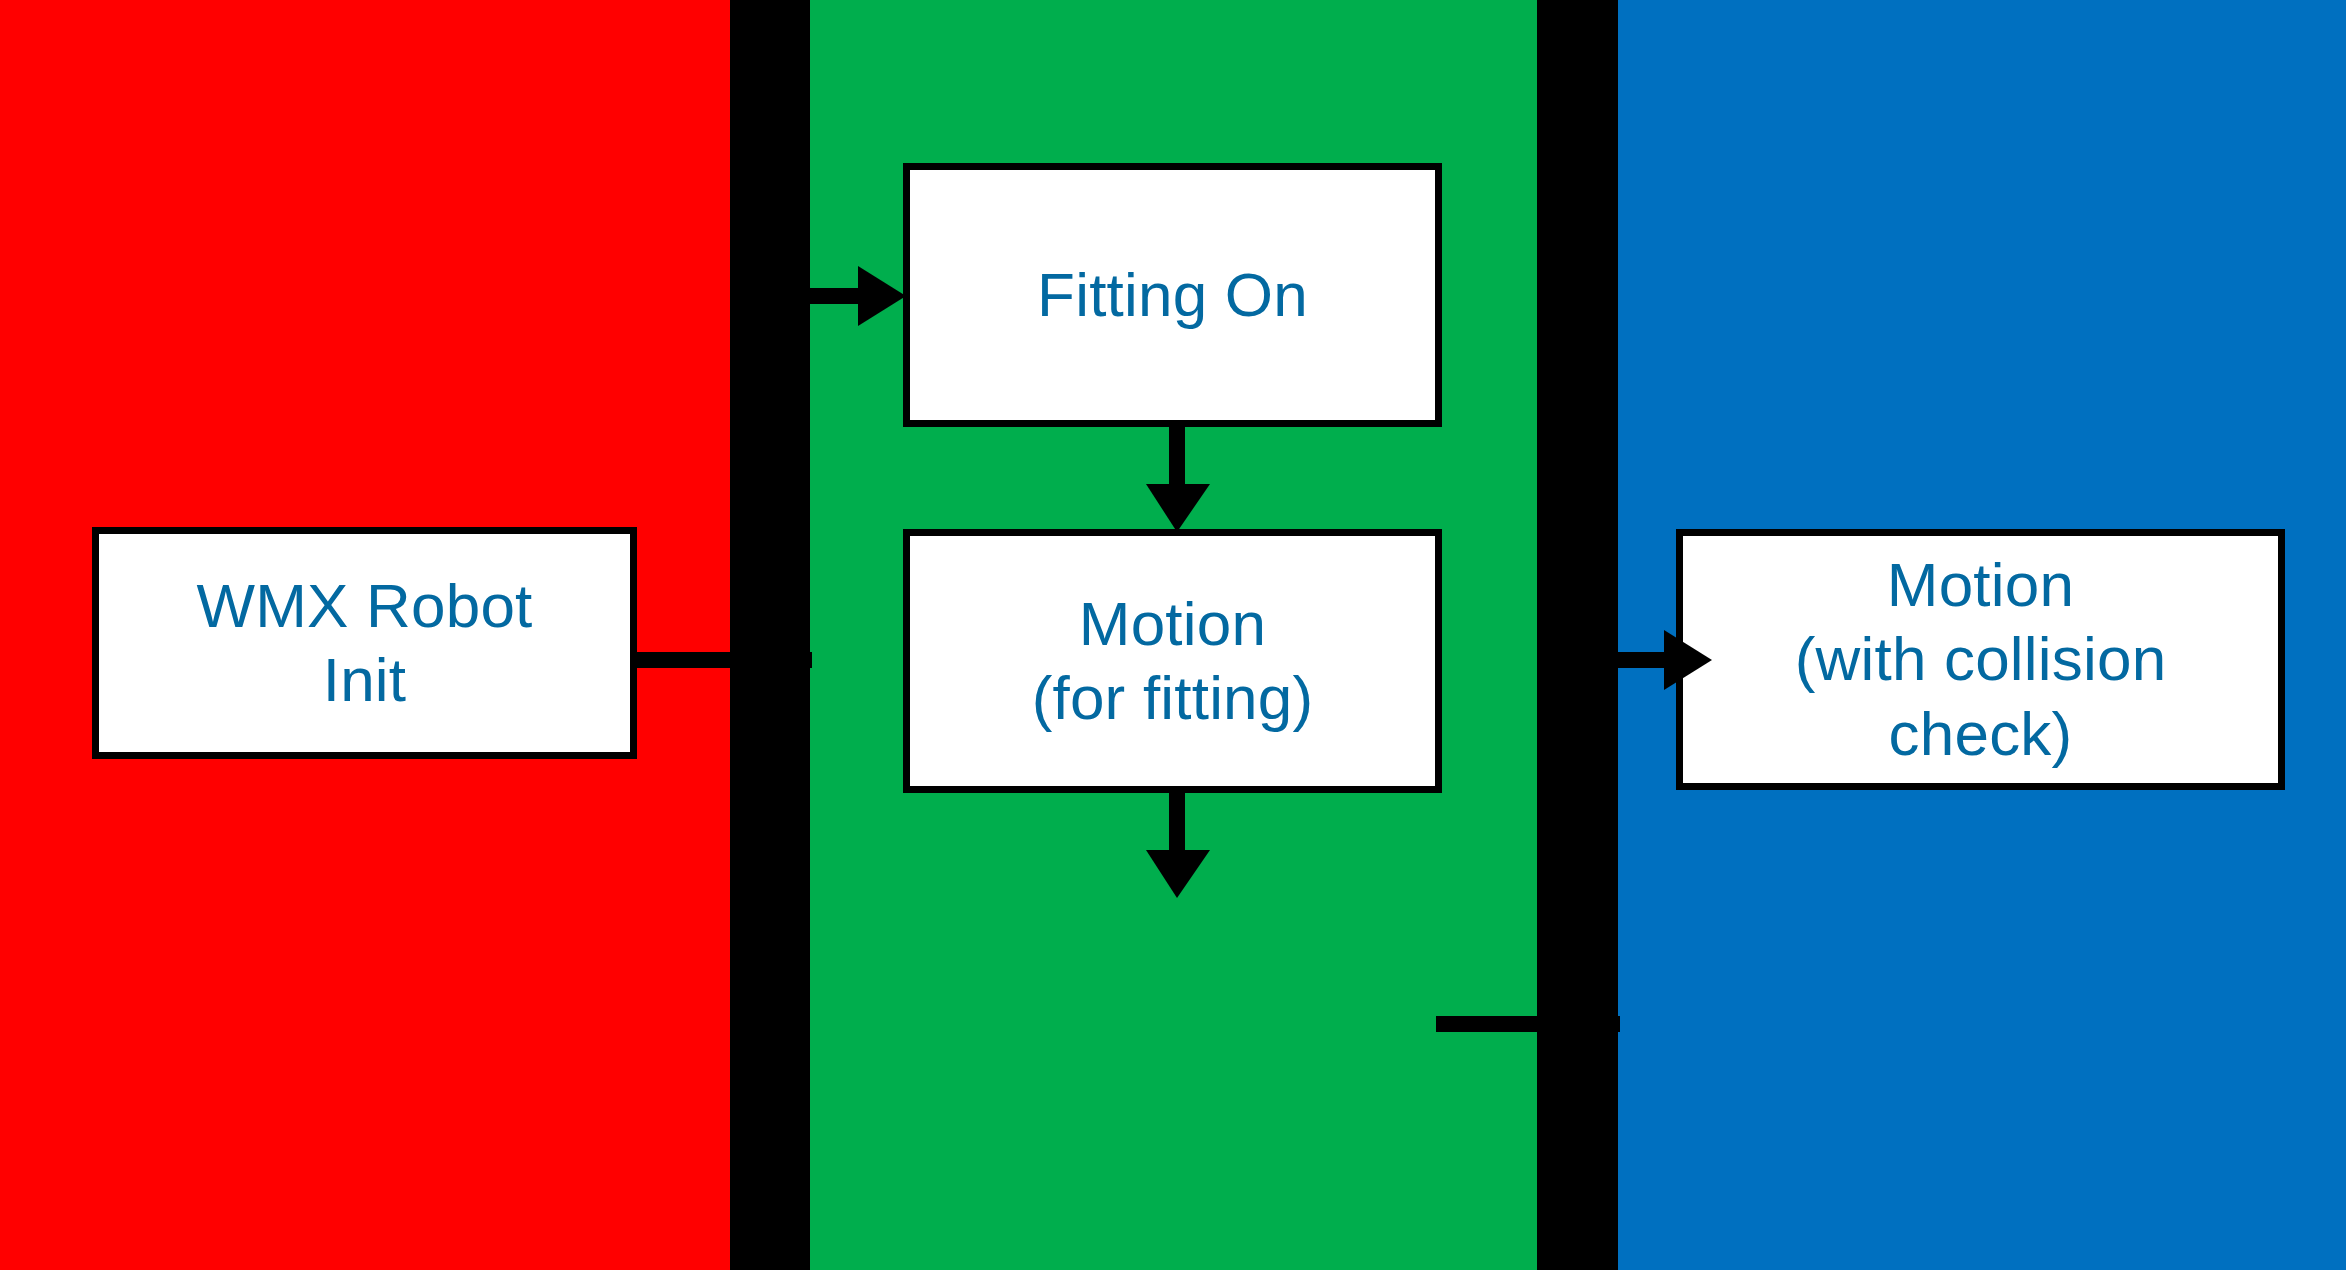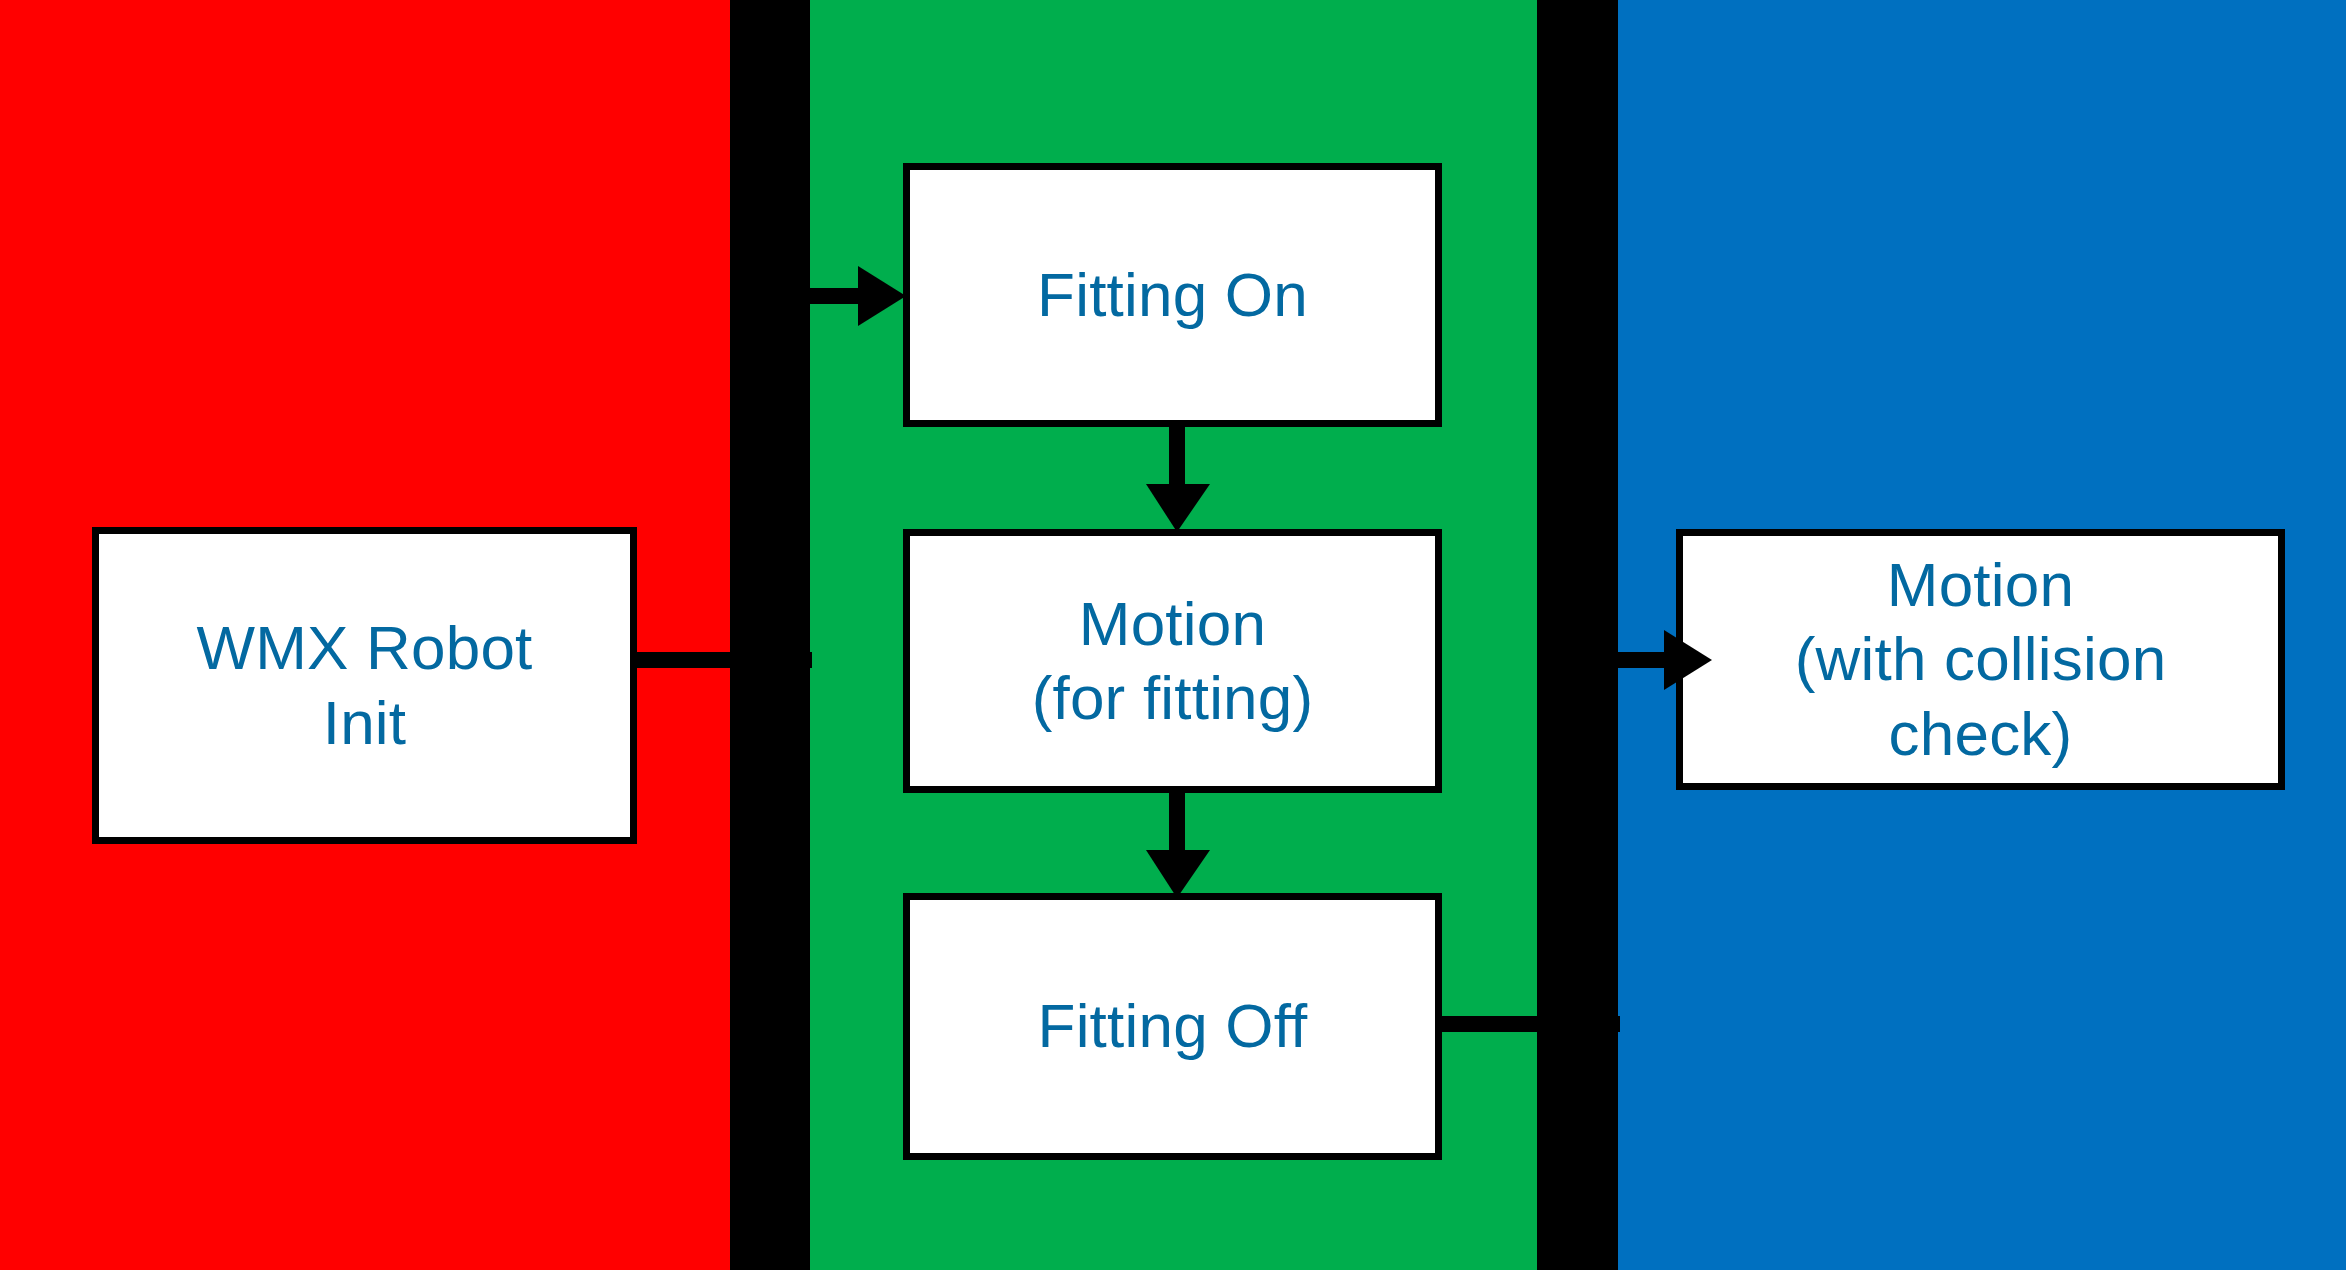--- a/index.html
+++ b/index.html
@@ -41,21 +41,21 @@
     text-align: center;
     color: #0369a1;
     font-size: 62px;
     line-height: 1.20;
     font-weight: 400;
     letter-spacing: 0.2px;
     white-space: pre-line;
     z-index: 5;
   }
 
-  .node-wmx-init   { left: 92px;   top: 527px;  width: 545px; height: 317px; }
+  .node-wmx-init   { left: 92px;   top: 527px;  width: 545px; height: 232px; }
   .node-fitting-on { left: 903px;  top: 163px;  width: 539px; height: 264px; }
   .node-motion-fit { left: 903px;  top: 529px;  width: 539px; height: 264px; }
   .node-fitting-off{ left: 903px;  top: 893px;  width: 539px; height: 267px; }
   .node-motion-col { left: 1676px; top: 529px;  width: 609px; height: 261px; }
 
   
   .link {
     position: absolute;
     background: #000000;
     z-index: 4;
@@ -115,19 +115,18 @@
   </div>
 
   <div class="node node-wmx-init">WMX Robot
 Init</div>
 
   <div class="node node-fitting-on">Fitting On</div>
 
   <div class="node node-motion-fit">Motion
 (for fitting)</div>
 
-  <div class="node node-fitting-off">Fitting Off</div>
 
   <div class="node node-motion-col">Motion
 (with collision
 check)</div>
 
 </div>
 
 </body></html>

